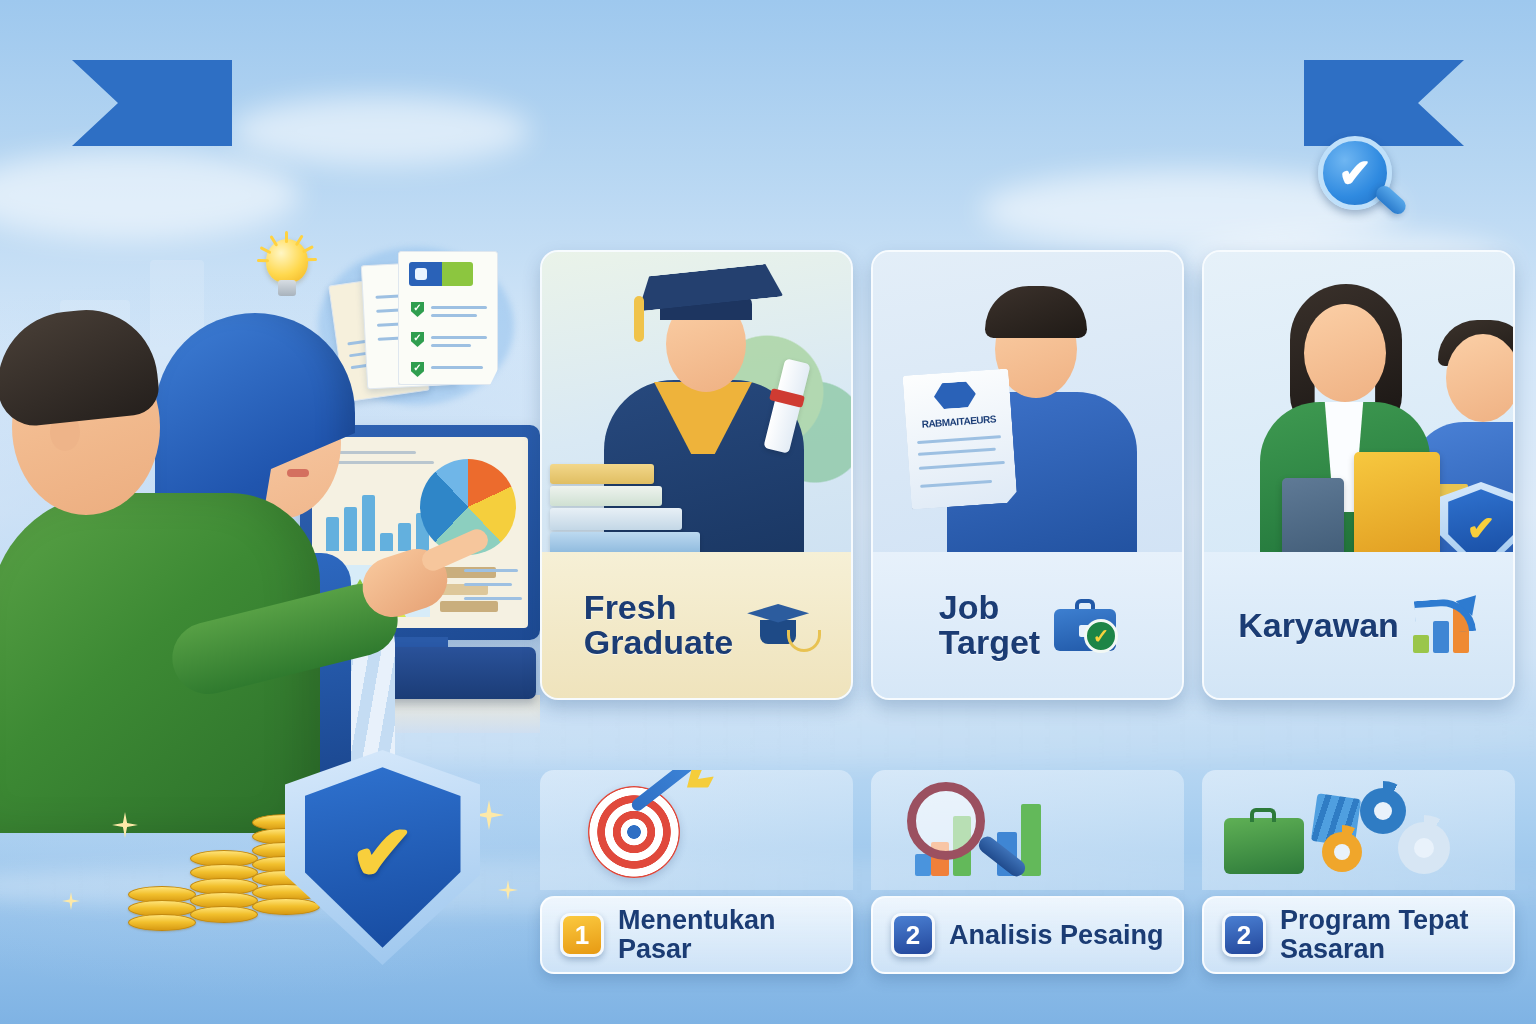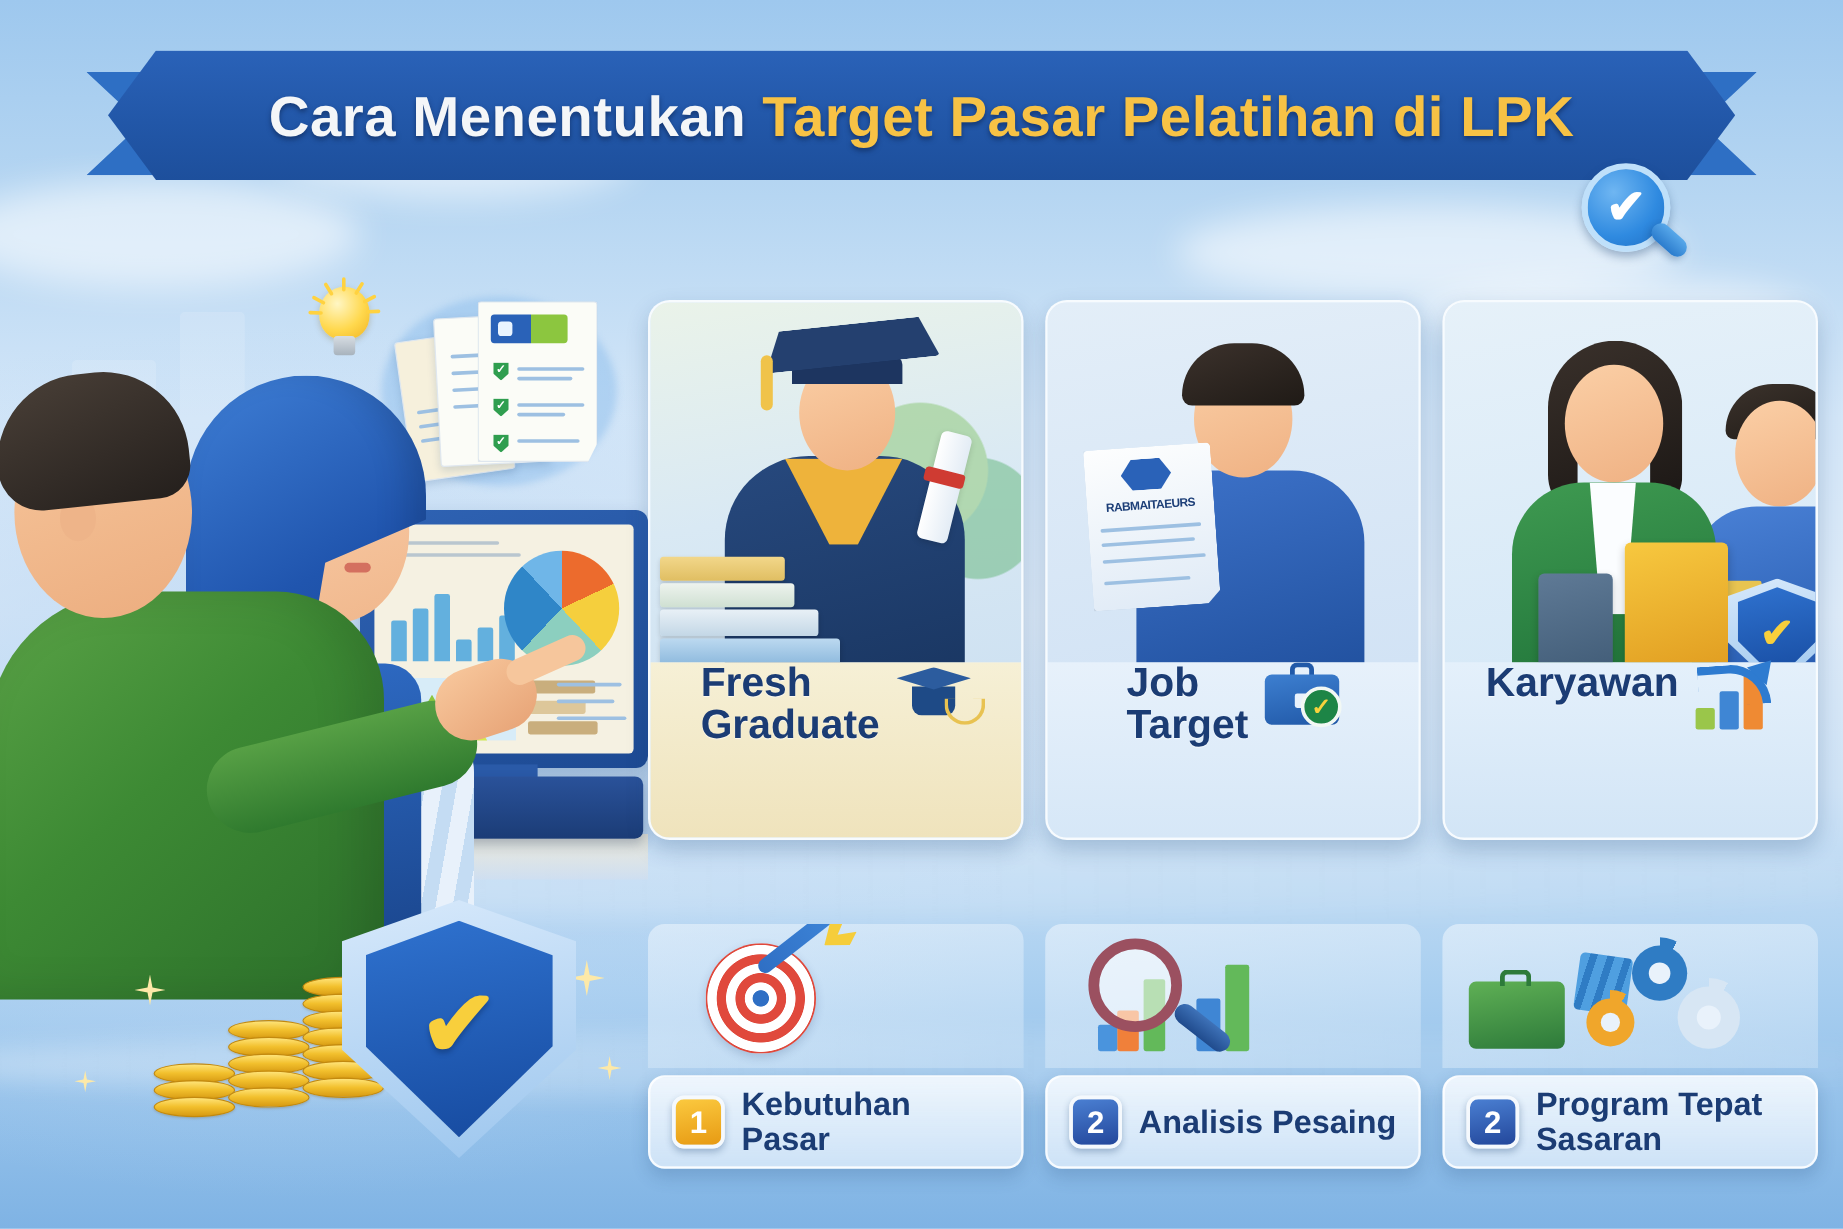--- a/index.html
+++ b/index.html
@@ -169,21 +169,21 @@
   
   .cards { position:absolute; left:540px; top:250px; width:975px; height:450px; display:flex; gap:18px; }
   .card {
     position:relative; flex:1; border-radius:18px; overflow:hidden;
     background:#dfeefb; border:2px solid rgba(255,255,255,.75);
     box-shadow:0 8px 18px rgba(25,65,115,.22);
     display:flex; flex-direction:column;
   }
   .card-art { position:relative; height:300px; overflow:hidden; }
   .card-label {
-    flex:1; position:relative; display:flex; align-items:flex-start; justify-content:center; gap:14px;
+    flex:1; position:relative; display:flex; align-items:center; justify-content:center; gap:14px;
     padding:0 28px;
   }
   .card-label .txt { color:#1b3c74; font-weight:bold; font-size:34px; line-height:1.02; text-align:left;
     text-shadow:0 1px 1px rgba(255,255,255,.7); }
   .c1 .card-art { background:linear-gradient(170deg,#eaf3e9 0%,#d9e9f4 55%,#cfe2f2 100%); }
   .c1 .card-label { background:linear-gradient(180deg,#f6f0d6,#efe3bc); }
   .c2 .card-art { background:linear-gradient(170deg,#e3eef8,#d2e3f5); }
   .c2 .card-label { background:linear-gradient(180deg,#e7f1fb,#d6e7f7); }
   .c3 .card-art { background:linear-gradient(170deg,#e6f1f9,#d5e8f7); }
   .c3 .card-label { background:linear-gradient(180deg,#e4f0fb,#d2e5f6); }
@@ -349,23 +349,20 @@
   <div class="sweep" style="top:700px; height:66px;"></div>
   <div class="sweep" style="top:860px; height:54px;"></div>
   <div class="citywash" style="left:60px; top:300px; width:70px; height:120px;"></div>
   <div class="citywash" style="left:150px; top:260px; width:54px; height:170px;"></div>
   <div class="citywash" style="left:240px; top:330px; width:64px; height:110px;"></div>
   <div class="citywash" style="left:880px; top:260px; width:64px; height:120px;"></div>
 
   <div class="ribbon-wrap">
     <div class="ribbon-tail left"></div>
     <div class="ribbon-tail right"></div>
-    <div class="ribbon">
-      <div class="ribbon-title"><span class="t-white">Cara Menentukan </span><span class="t-gold">Target Pasar Pelatihan di LPK</span></div>
-    </div>
   </div>
   <div class="mag-badge">
     <div class="lens">
         <span>✔</span>
       </div>
     <div class="handle"></div>
   </div>
 
   <div class="left-scene">
 
@@ -601,21 +598,21 @@
 
     <div class="step">
       <div class="step-art">
         <div class="icon-target"></div>
         <div class="icon-target-arrow"></div>
         <div class="icon-target-fletch"></div>
       </div>
       <div class="step-pill">
         <div class="badge gold">1</div>
         <div class="step-txt">
-          <div>Kebutuhan Pasar</div>
+          <div>Menentukan Pasar</div>
         </div>
       </div>
     </div>
 
     <div class="step">
       <div class="step-art icon-analysis">
         <div class="ab" style="left:60px; width:18px; height:34px; background:#f0803a;"></div>
         <div class="ab" style="left:82px; width:18px; height:60px; background:#63b95a;"></div>
         <div class="ab" style="left:44px; width:16px; height:22px; background:#4a94dd;"></div>
         <div class="ab" style="left:126px;width:20px; height:44px; background:#3f86d4;"></div>

